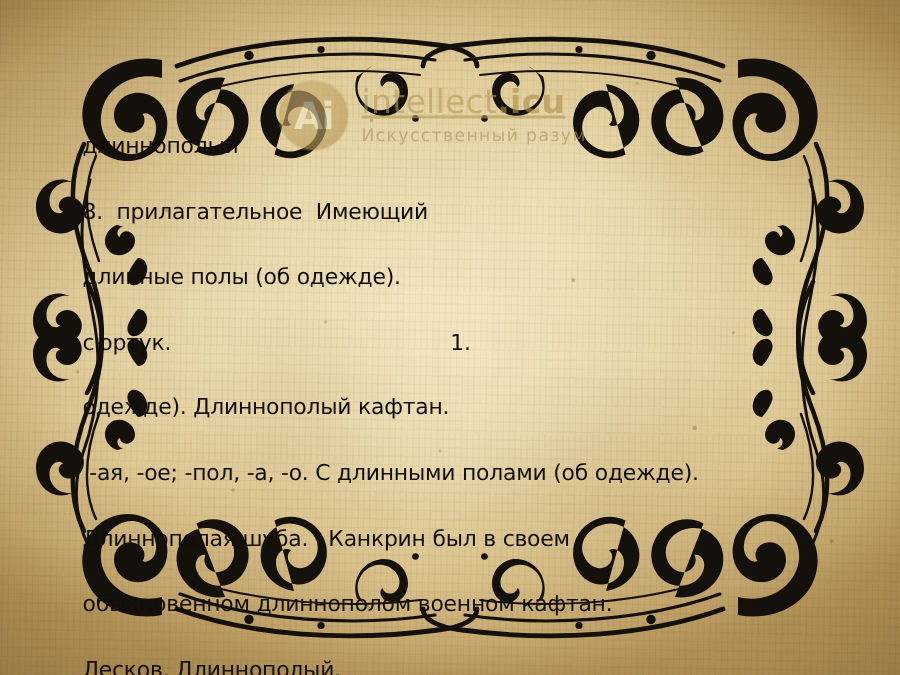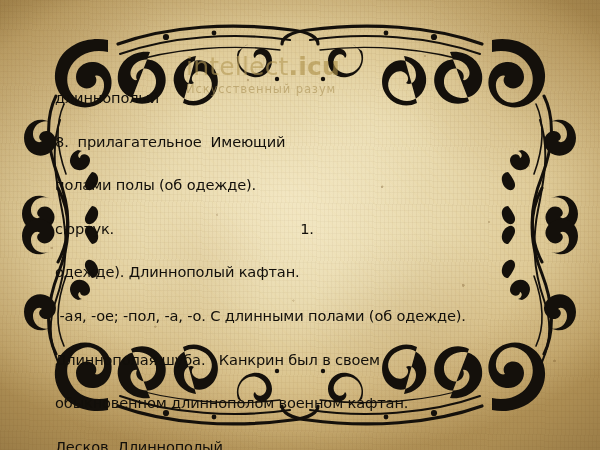--- a/index.html
+++ b/index.html
@@ -98,21 +98,21 @@
     box-shadow: 0 0 0 1px rgba(180,155,95,.35);
   }
   .wm-logo span {
     font-family: "DejaVu Sans", sans-serif;
     font-size: 25px; font-weight: 700; color: #f2e8c6;
     letter-spacing: -1px; line-height: 1;
   }
   .wm-texts { display:flex; flex-direction:column; line-height:1; }
   .wm-title {
     font-family: "DejaVu Sans", sans-serif;
-    font-size: 25px; color: #b59a56; font-weight: 400; letter-spacing: .2px;
+    font-size: 22px; color: #b59a56; font-weight: 400; letter-spacing: .2px; text-decoration: underline;
   }
   .wm-title b { font-weight: 700; color:#ae9149; }
   .wm-sub {
     font-family: "DejaVu Sans", sans-serif;
     font-size: 11.5px; color: #ab9257; letter-spacing: .9px; margin-top: 5px;
   }
 
   
   .article {
     position: absolute;
@@ -208,33 +208,36 @@
       </g>
 
       <use href="#side-rule" x="0" y="0"></use>
       <g transform="translate(600,0) scale(-1,1)">
         <use href="#side-rule" x="0" y="0"></use>
       </g>
     </svg>
   </div>
 
   <div class="watermark">
+    <div class="wm-logo">
+      <span>Ai</span>
+    </div>
     <div class="wm-texts">
       <div class="wm-title"><span>intellect</span><b>.icu</b></div>
       <div class="wm-sub">Искусственный  разум</div>
     </div>
   </div>
 
   <div class="article">
 
     <div class="headword line">длиннополый</div>
 
     <div class="line">8.  прилагательное  Имеющий</div>
 
-    <div class="line">полами полы (об одежде).</div>
+    <div class="line">длинные полы (об одежде).</div>
 
 
     <div class="line"><span>сюртук.</span><span class="trailing-num">1.</span></div>
 
 
     <div class="line">одежде). Длиннополый кафтан.</div>
 
     <div class="line"> -ая, -ое; -пол, -а, -о. С длинными полами (об одежде).</div>
 
     <div class="line">Длиннополая шуба.   Канкрин был в своем</div>

